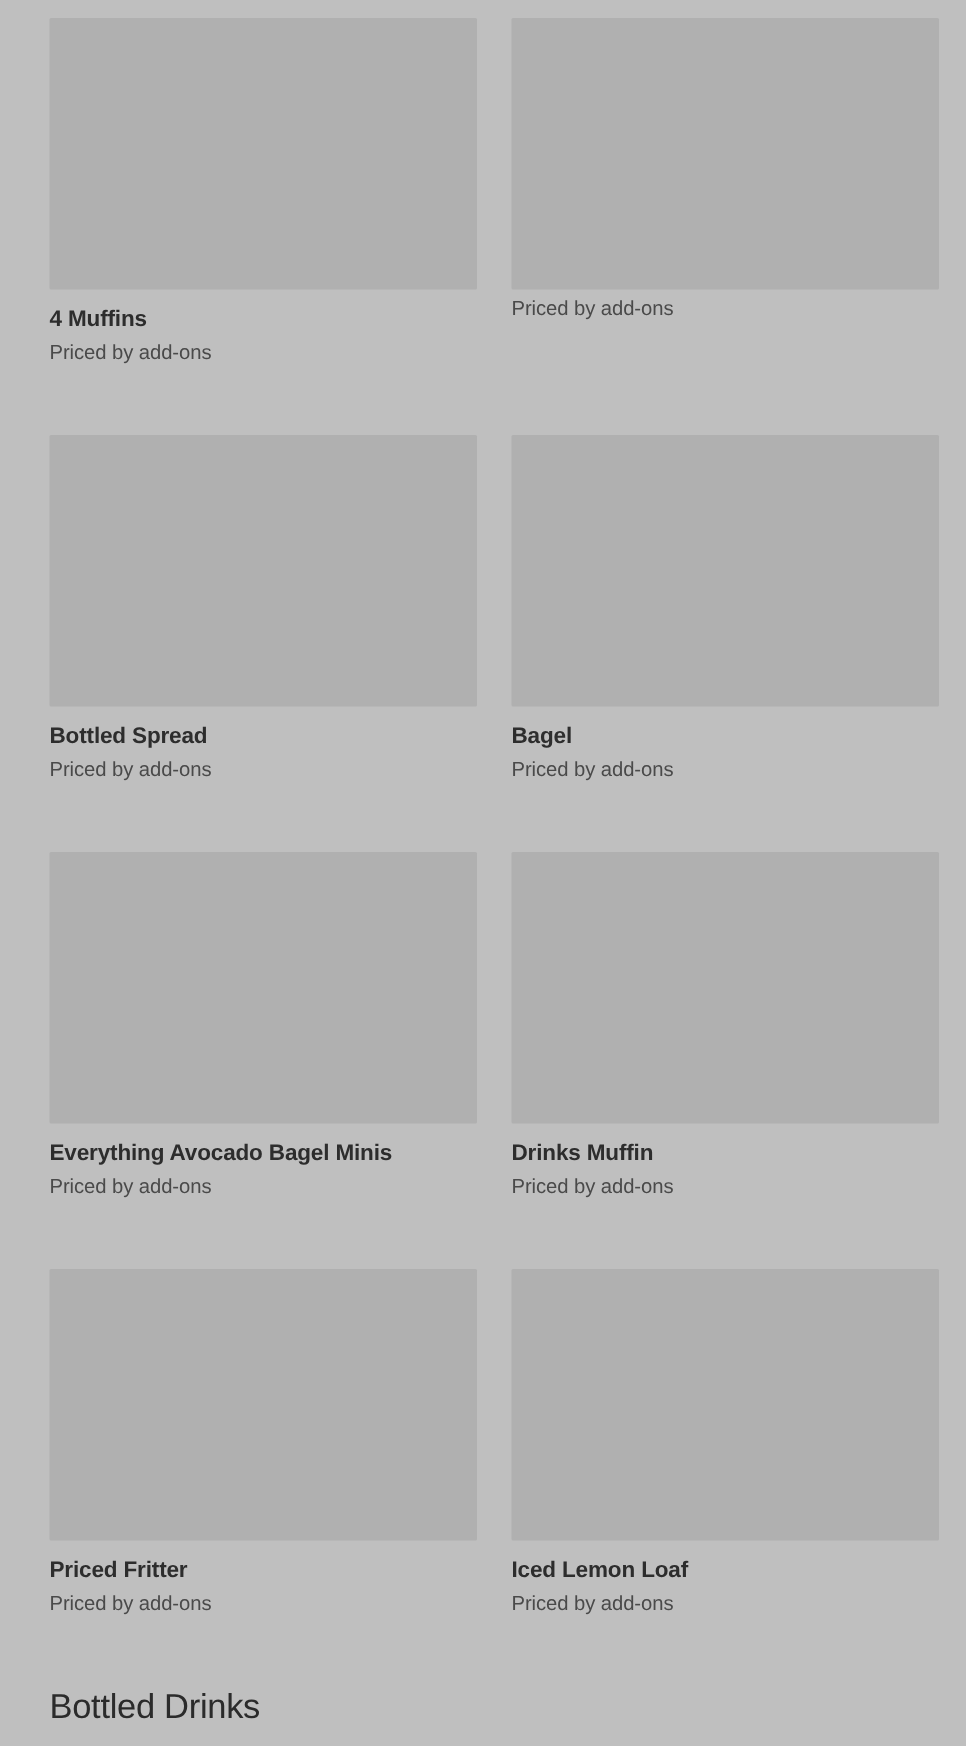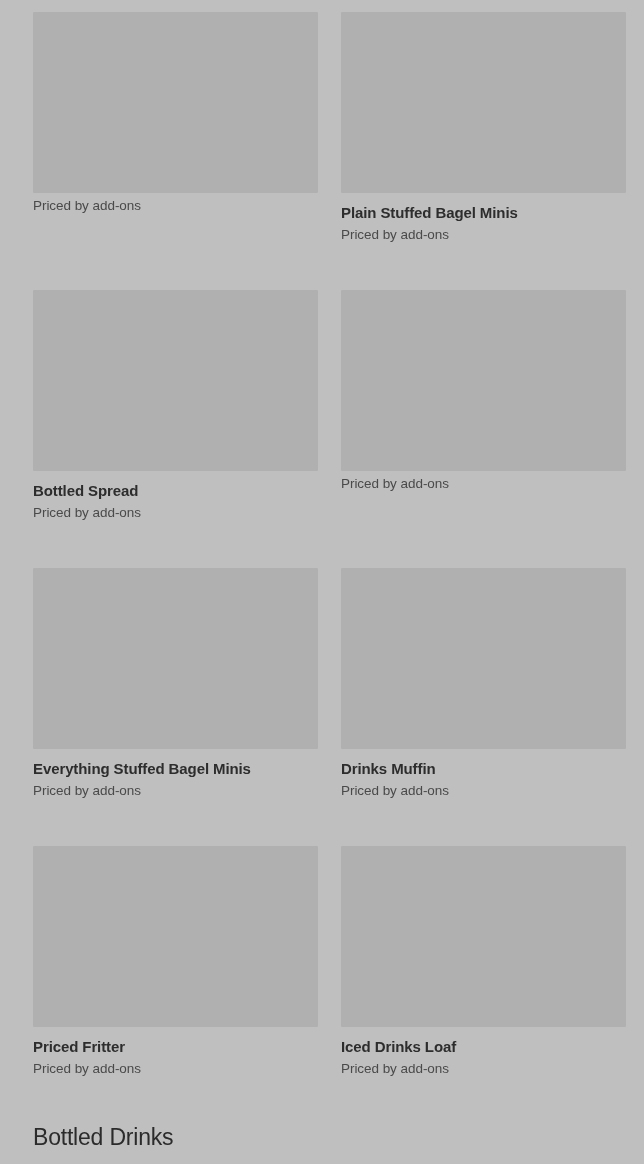--- a/index.html
+++ b/index.html
@@ -106,70 +106,71 @@
 <div id="menu-scroll">
 
   <div class="top-pad"></div>
 
   <div class="section">
 
     <div class="item-grid">
 
       <div class="menu-item">
         <div class="item-thumb"></div>
+        <div class="item-title">4 Muffins</div>
         <div class="item-price">Priced by add-ons</div>
       </div>
 
       <div class="menu-item">
         <div class="item-thumb"></div>
-        <div class="item-title">Plain Stuffed Bagel Minis</div>
         <div class="item-price">Priced by add-ons</div>
       </div>
 
       <div class="row-gap"></div>
       <div class="row-gap"></div>
 
       <div class="menu-item">
         <div class="item-thumb"></div>
         <div class="item-title">Bottled Spread</div>
         <div class="item-price">Priced by add-ons</div>
       </div>
 
       <div class="menu-item">
         <div class="item-thumb"></div>
+        <div class="item-title">Bagel</div>
         <div class="item-price">Priced by add-ons</div>
       </div>
 
       <div class="row-gap"></div>
       <div class="row-gap"></div>
 
       <div class="menu-item">
         <div class="item-thumb"></div>
-        <div class="item-title">Everything Stuffed Bagel Minis</div>
+        <div class="item-title">Everything Avocado Bagel Minis</div>
         <div class="item-price">Priced by add-ons</div>
       </div>
 
       <div class="menu-item">
         <div class="item-thumb"></div>
         <div class="item-title">Drinks Muffin</div>
         <div class="item-price">Priced by add-ons</div>
       </div>
 
       <div class="row-gap"></div>
       <div class="row-gap"></div>
 
       <div class="menu-item">
         <div class="item-thumb"></div>
         <div class="item-title">Priced Fritter</div>
         <div class="item-price">Priced by add-ons</div>
       </div>
 
       <div class="menu-item">
         <div class="item-thumb"></div>
-        <div class="item-title">Iced Drinks Loaf</div>
+        <div class="item-title">Iced Lemon Loaf</div>
         <div class="item-price">Priced by add-ons</div>
       </div>
 
     </div>
   </div>
 
   <div class="section-gap"></div>
 
   <div class="section">
 

